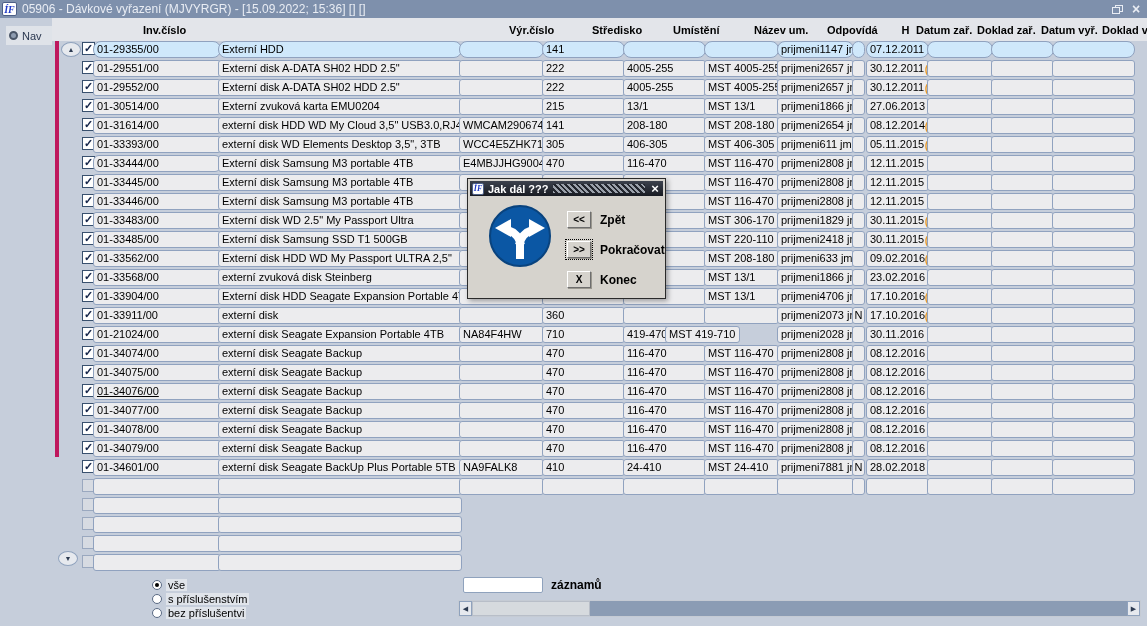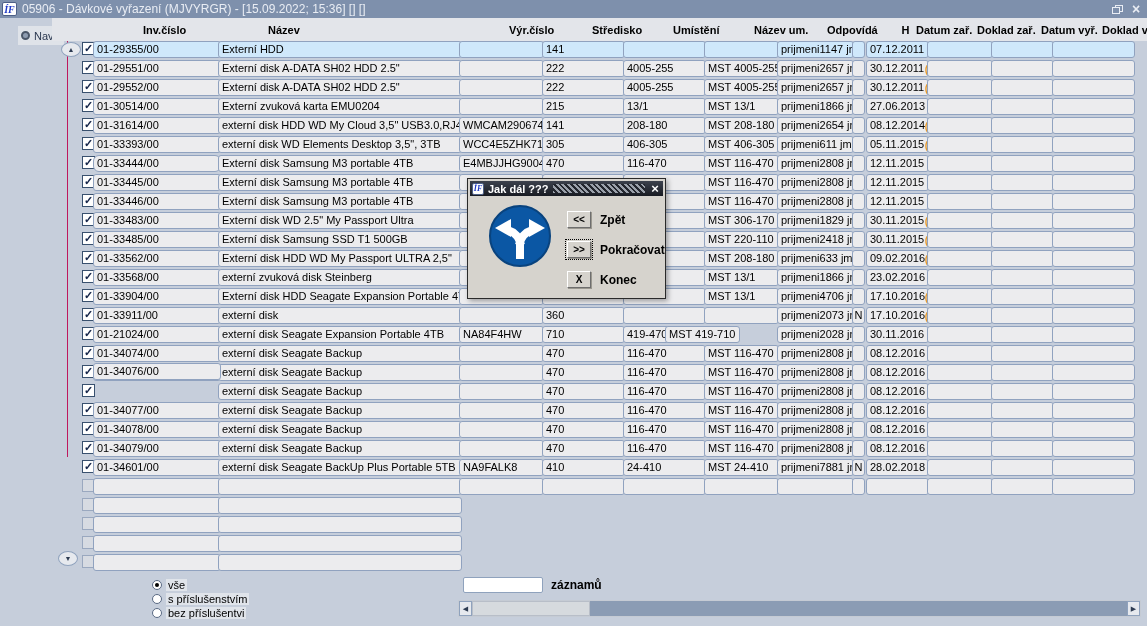--- a/index.html
+++ b/index.html
@@ -11,36 +11,36 @@
   .appicon{flex:none;width:15px;height:14px;margin:1px 0 1px 2px;background:#fff;border:1px solid #4d5f86;
            border-radius:2px;color:#1f39c4;font:italic bold 10px "Liberation Serif",serif;
            text-align:center;line-height:13px;box-sizing:border-box;}
   .wtitle{flex:1;margin-left:5px;color:#e9edf4;font-size:12px;white-space:nowrap;overflow:hidden;}
   .winbtn{flex:none;color:#e9edf4;font-weight:bold;text-align:center;margin-right:5px;}
   .restore{position:relative;width:10px;height:9px;margin-right:8px;}
   .restore::before{content:"";position:absolute;left:3px;top:0;width:6px;height:5px;border:1px solid #e9edf4;}
   .restore::after{content:"";position:absolute;left:0;top:2px;width:6px;height:5px;border:1px solid #e9edf4;background:#7e90ac;}
   .closew{font-size:14px;line-height:16px;width:12px;}
   
-  .sidebar{position:absolute;left:15px;top:18px;width:52px;height:439px;background:#c6cedb;
-           border-right:1px solid #be185d;}
+  .sidebar{position:absolute;left:3px;top:18px;width:52px;height:439px;background:#c6cedb;
+           border-right:4px solid #be185d;}
   .navbtn{position:absolute;left:3px;top:8px;width:46px;height:19px;background:#dfe3e9;
           display:flex;align-items:center;gap:4px;padding-left:3px;box-sizing:border-box;}
   .navicon{width:9px;height:9px;border-radius:50%;border:2px solid #4a5668;background:#8e9cb0;box-sizing:border-box;}
   .navlab{font-size:11px;color:#2b3850;}
   
   .headerband{position:absolute;left:52px;top:18px;width:1095px;height:23px;background:#e3e5ea;}
   .hcell{position:absolute;top:24px;height:14px;font-size:11px;font-weight:bold;color:#000;
          white-space:nowrap;overflow:hidden;padding-left:48px;}
   .hcell.ctr{text-align:center;}
   
   .layer{position:absolute;left:0;top:0;width:1147px;height:626px;}
   .cell{position:absolute;height:15px;background:#ececee;border:1px solid #90a2bf;border-radius:3px;
         font-size:11px;line-height:15px;padding-left:3px;overflow:hidden;white-space:nowrap;color:#000;}
-  .cell.sel{background:#cfe8fb;}
+  .cell.sel{background:#cfe8fb;border-radius:8px;}
   .cell.ctr{padding-left:0;text-align:center;}
   .dmark{position:absolute;right:0;top:1px;color:#e89b2d;font-size:10px;font-weight:bold;}
   .cb{position:absolute;width:13px;height:13px;background:#fff;border:1px solid #38506e;box-sizing:border-box;
       font-size:11px;line-height:11px;font-weight:bold;color:#16264a;text-align:center;}
   .cb.dis{background:#d7dbe2;border-color:#9aa8bf;}
   .ovalbtn{position:absolute;width:20px;height:15px;background:#e6e9ee;border:1px solid #8fa2bd;
            border-radius:50%;font-size:7px;color:#2e3c52;text-align:center;line-height:13px;padding:0;}
   
   .radiogroup{position:absolute;left:152px;top:578px;}
   .radiorow{display:flex;align-items:center;gap:4px;height:14px;}
@@ -95,21 +95,20 @@
   <div class="sidebar">
     <div class="navbtn">
       <span class="navicon"></span>
       <span class="navlab">Nav</span>
     </div>
   </div>
 
   <div class="headerband"></div>
   <div class="layer">
       <div class="hcell" style="left: 95px; width: 123px;">Inv.číslo</div>
-      <div class="hcell" style="left: 220px; width: 239px;">Název</div>
       <div class="hcell" style="left: 461px; width: 80px;">Výr.číslo</div>
       <div class="hcell" style="left: 544px; width: 78px;">Středisko</div>
       <div class="hcell" style="left: 625px; width: 78px;">Umístění</div>
       <div class="hcell" style="left: 706px; width: 70px;">Název um.</div>
       <div class="hcell" style="left: 779px; width: 72px;">Odpovídá</div>
       <div class="hcell ctr" style="left: 852px; width: 11px;">H</div>
       <div class="hcell" style="left: 868px; width: 58px;">Datum zař.</div>
       <div class="hcell" style="left: 929px; width: 61px;">Doklad zař.</div>
       <div class="hcell" style="left: 993px; width: 58px;">Datum vyř.</div>
       <div class="hcell" style="left: 1054px; width: 78px;">Doklad vyř.</div>
@@ -343,21 +342,21 @@
       <div class="cell" style="left: 542px; top: 364px; width: 78px;">470</div>
       <div class="cell" style="left: 623px; top: 364px; width: 78px;">116-470</div>
       <div class="cell" style="left: 704px; top: 364px; width: 70px;">MST 116-470</div>
       <div class="cell" style="left: 777px; top: 364px; width: 72px;">prijmeni2808 jm</div>
       <div class="cell ctr" style="left: 852px; top: 364px; width: 11px;"></div>
       <div class="cell" style="left: 866px; top: 364px; width: 58px;">08.12.2016</div>
       <div class="cell" style="left: 927px; top: 364px; width: 61px;"></div>
       <div class="cell" style="left: 991px; top: 364px; width: 58px;"></div>
       <div class="cell" style="left: 1052px; top: 364px; width: 78px;"></div>
       <div class="cb on" style="left: 82px; top: 384px;">✓</div>
-      <div class="cell" style="left: 93px; top: 363px; width: 123px;">01-34076/00</div>
+      <div class="cell" style="left: 93px; top: 383px; width: 123px; text-decoration: underline;">01-34076/00</div>
       <div class="cell" style="left: 218px; top: 383px; width: 239px;">externí disk Seagate Backup</div>
       <div class="cell" style="left: 459px; top: 383px; width: 80px;"></div>
       <div class="cell" style="left: 542px; top: 383px; width: 78px;">470</div>
       <div class="cell" style="left: 623px; top: 383px; width: 78px;">116-470</div>
       <div class="cell" style="left: 704px; top: 383px; width: 70px;">MST 116-470</div>
       <div class="cell" style="left: 777px; top: 383px; width: 72px;">prijmeni2808 jm</div>
       <div class="cell ctr" style="left: 852px; top: 383px; width: 11px;"></div>
       <div class="cell" style="left: 866px; top: 383px; width: 58px;">08.12.2016</div>
       <div class="cell" style="left: 927px; top: 383px; width: 61px;"></div>
       <div class="cell" style="left: 991px; top: 383px; width: 58px;"></div>

